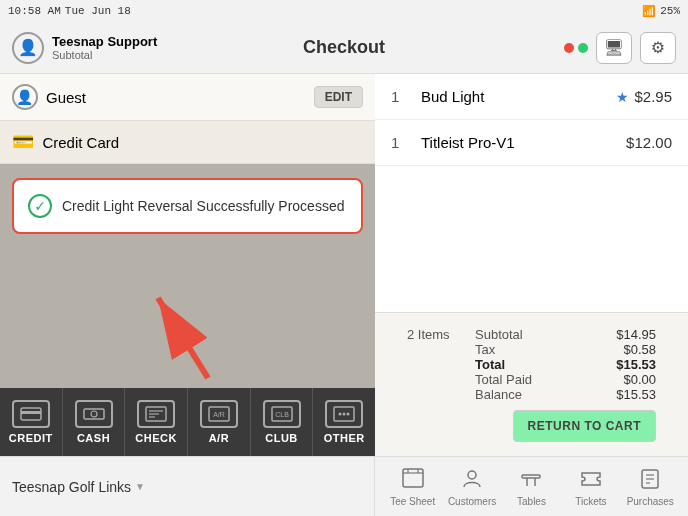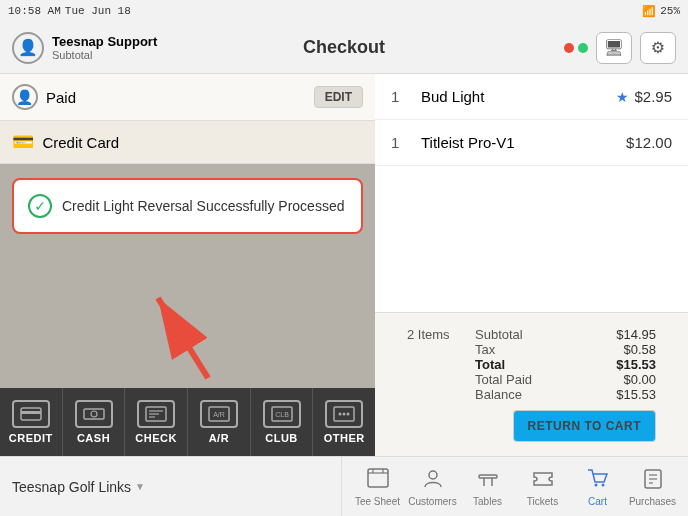--- a/index.html
+++ b/index.html
@@ -291,21 +291,21 @@
       gap: 32px;
     }
     .summary-label { font-size: 13px; color: #555; }
     .summary-value { font-size: 13px; color: #333; text-align: right; }
     .summary-label.bold { font-weight: 700; color: #222; }
     .summary-value.bold { font-weight: 700; color: #222; }
 
     .return-btn {
       margin: 10px 16px 10px auto;
       display: block;
-      background: #0ea5e9;
+      background: #86efac;
       border: 1px solid #ccc;
       border-radius: 4px;
       padding: 8px 14px;
       font-size: 12px;
       font-weight: 600;
       color: #444;
       cursor: pointer;
       letter-spacing: 0.5px;
     }
 
@@ -390,21 +390,21 @@
     </div>
   </div>
 
   <div class="body">
 
     <div class="left-panel">
       <div class="left-top">
 
         <div class="guest-row">
           <div class="guest-icon">👤</div>
-          <span class="guest-label">Paid</span>
+          <span class="guest-label">Guest</span>
           <button class="edit-btn">EDIT</button>
         </div>
 
         <div class="credit-card-row">
           <span class="card-icon">💳</span>
           <span class="credit-card-label">Credit Card</span>
         </div>
       </div>
 
       <div class="success-box">
@@ -582,30 +582,20 @@
 
       <div class="nav-item">
         <span class="nav-icon">
           <svg width="24" height="22" viewBox="0 0 24 22">
               <path d="M3 6 L21 6 L21 10 Q18 10 18 12 Q18 14 21 14 L21 18 L3 18 L3 14 Q6 14 6 12 Q6 10 3 10 Z" fill="none" stroke="#777" stroke-width="1.5"></path>
             </svg>
         </span>
         <span class="nav-label">Tickets</span>
       </div>
 
-      <div class="nav-item active">
-        <span class="nav-icon">
-          <svg width="24" height="22" viewBox="0 0 24 22">
-              <path d="M2 3 L6 3 L9 15 L18 15 L21 7 L7 7" fill="none" stroke="#3a7bd5" stroke-width="1.5"></path>
-              <circle cx="10" cy="18" r="1.5" fill="#3a7bd5"></circle>
-              <circle cx="17" cy="18" r="1.5" fill="#3a7bd5"></circle>
-            </svg>
-        </span>
-        <span class="nav-label">Cart</span>
-      </div>
 
       <div class="nav-item">
         <span class="nav-icon">
           <svg width="24" height="22" viewBox="0 0 24 22">
               <rect x="4" y="3" width="16" height="18" rx="2" fill="none" stroke="#777" stroke-width="1.5"></rect>
               <line x1="8" y1="8" x2="16" y2="8" stroke="#777" stroke-width="1.2"></line>
               <line x1="8" y1="12" x2="16" y2="12" stroke="#777" stroke-width="1.2"></line>
               <line x1="8" y1="16" x2="12" y2="16" stroke="#777" stroke-width="1.2"></line>
             </svg>
         </span>

